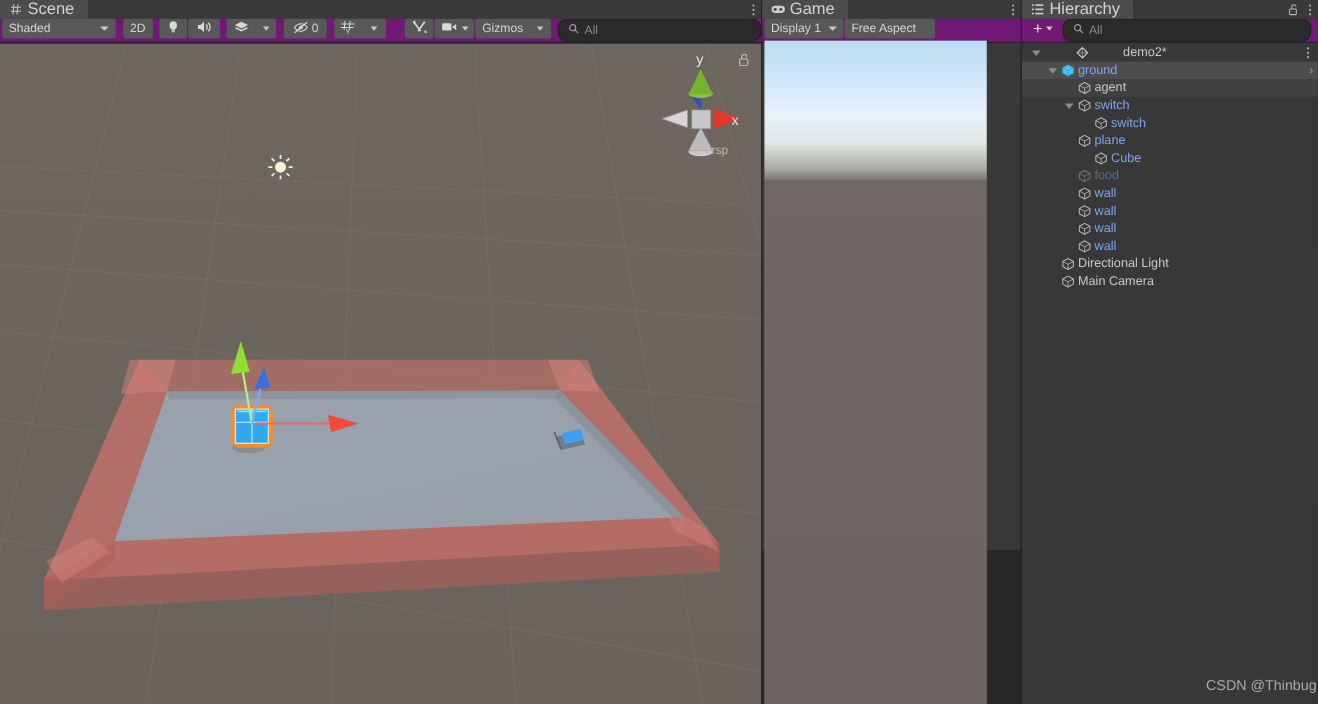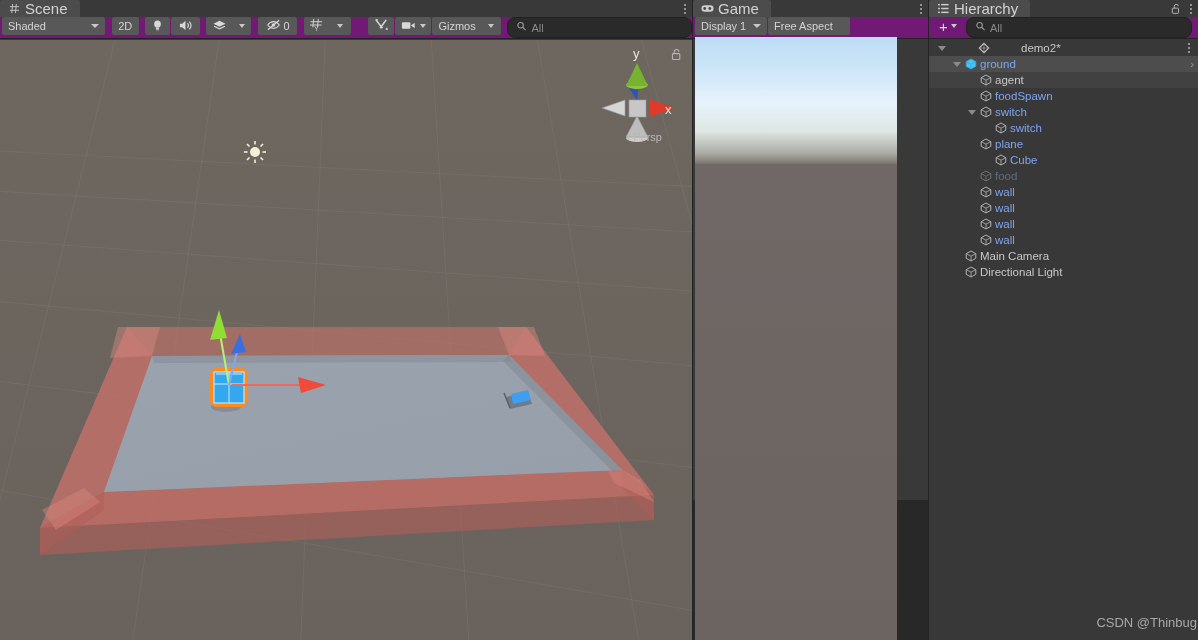--- a/index.html
+++ b/index.html
@@ -476,30 +476,20 @@
           <span class="foldout"></span>
           <span class="hico">
             <svg width="12" height="12" viewBox="0 0 14 14">
               <path d="M7 1.2 L12.6 4.3 V9.7 L7 12.8 L1.4 9.7 V4.3 z" fill="none" stroke="#b9b9b9" stroke-width="1.1" stroke-linejoin="round"></path>
               <path d="M1.4 4.3 L7 7.2 L12.6 4.3 M7 7.2 V12.8" fill="none" stroke="#b9b9b9" stroke-width="0.9"></path>
             </svg>
           </span>
           <span class="hlabel c-plain">agent</span>
         </div>
         <div class="hrow" style="padding-left: 36px;">
-          <span class="foldout"></span>
-          <span class="hico">
-            <svg width="12" height="12" viewBox="0 0 14 14">
-              <path d="M7 1.2 L12.6 4.3 V9.7 L7 12.8 L1.4 9.7 V4.3 z" fill="none" stroke="#b9b9b9" stroke-width="1.1" stroke-linejoin="round"></path>
-              <path d="M1.4 4.3 L7 7.2 L12.6 4.3 M7 7.2 V12.8" fill="none" stroke="#b9b9b9" stroke-width="0.9"></path>
-            </svg>
-          </span>
-          <span class="hlabel c-prefab">foodSpawn</span>
-        </div>
-        <div class="hrow" style="padding-left: 36px;">
           <span class="foldout">
             <span class="tri"></span>
           </span>
           <span class="hico">
             <svg width="12" height="12" viewBox="0 0 14 14">
               <path d="M7 1.2 L12.6 4.3 V9.7 L7 12.8 L1.4 9.7 V4.3 z" fill="none" stroke="#b9b9b9" stroke-width="1.1" stroke-linejoin="round"></path>
               <path d="M1.4 4.3 L7 7.2 L12.6 4.3 M7 7.2 V12.8" fill="none" stroke="#b9b9b9" stroke-width="0.9"></path>
             </svg>
           </span>
           <span class="hlabel c-prefab">switch</span>
@@ -585,30 +575,30 @@
           <span class="hlabel c-prefab">wall</span>
         </div>
         <div class="hrow" style="padding-left: 21px;">
           <span class="foldout"></span>
           <span class="hico">
             <svg width="12" height="12" viewBox="0 0 14 14">
               <path d="M7 1.2 L12.6 4.3 V9.7 L7 12.8 L1.4 9.7 V4.3 z" fill="none" stroke="#b9b9b9" stroke-width="1.1" stroke-linejoin="round"></path>
               <path d="M1.4 4.3 L7 7.2 L12.6 4.3 M7 7.2 V12.8" fill="none" stroke="#b9b9b9" stroke-width="0.9"></path>
             </svg>
           </span>
+          <span class="hlabel c-plain">Directional Light</span>
+        </div>
+        <div class="hrow" style="padding-left: 21px;">
+          <span class="foldout"></span>
+          <span class="hico">
+            <svg width="12" height="12" viewBox="0 0 14 14">
+              <path d="M7 1.2 L12.6 4.3 V9.7 L7 12.8 L1.4 9.7 V4.3 z" fill="none" stroke="#b9b9b9" stroke-width="1.1" stroke-linejoin="round"></path>
+              <path d="M1.4 4.3 L7 7.2 L12.6 4.3 M7 7.2 V12.8" fill="none" stroke="#b9b9b9" stroke-width="0.9"></path>
+            </svg>
+          </span>
           <span class="hlabel c-plain">Main Camera</span>
-        </div>
-        <div class="hrow" style="padding-left: 21px;">
-          <span class="foldout"></span>
-          <span class="hico">
-            <svg width="12" height="12" viewBox="0 0 14 14">
-              <path d="M7 1.2 L12.6 4.3 V9.7 L7 12.8 L1.4 9.7 V4.3 z" fill="none" stroke="#b9b9b9" stroke-width="1.1" stroke-linejoin="round"></path>
-              <path d="M1.4 4.3 L7 7.2 L12.6 4.3 M7 7.2 V12.8" fill="none" stroke="#b9b9b9" stroke-width="0.9"></path>
-            </svg>
-          </span>
-          <span class="hlabel c-plain">Directional Light</span>
         </div>
       </div>
 
     <div class="watermark">CSDN @Thinbug</div>
   </div>
 
 </div>
 
 </body></html>

